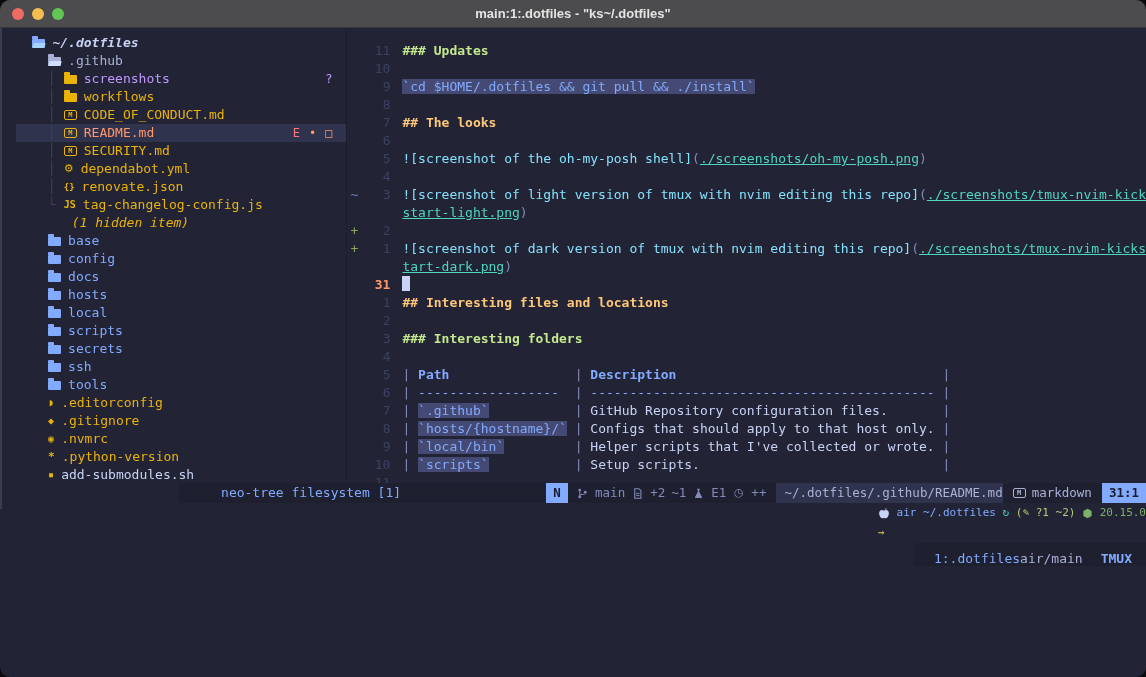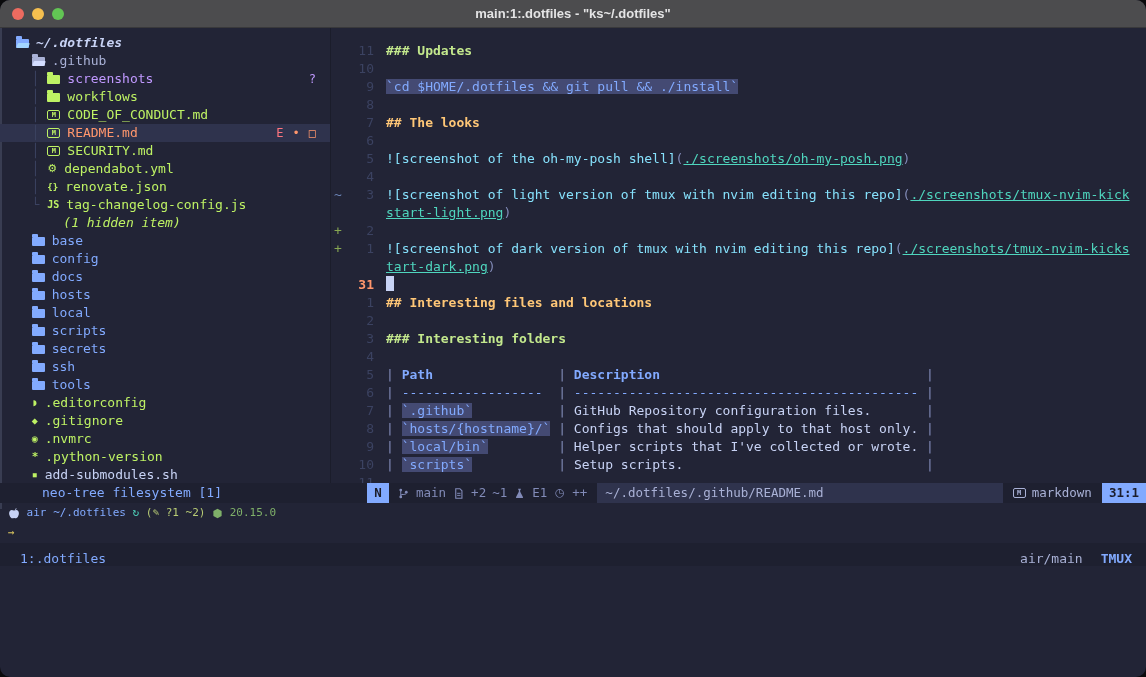--- a/index.html
+++ b/index.html
@@ -7,21 +7,21 @@
     font-family:"DejaVu Sans Mono",monospace;background:#222436;}
   
   .titlebar{height:28px;background:#4c4c4e;display:flex;align-items:center;position:relative;
     border-bottom:1px solid #39393b;box-sizing:border-box;}
   .lights{display:flex;gap:8px;padding-left:12px;}
   .light{width:12px;height:12px;border-radius:50%;}
   .title{position:absolute;left:0;right:0;text-align:center;color:#e4e4e5;
     font-family:"Liberation Sans",sans-serif;font-weight:bold;font-size:13px;}
   
   .term{height:481px;display:flex;flex-direction:column;background:#222436;
-    box-shadow:inset 2px 0 0 rgba(140,148,180,.22);}
+    box-shadow:inset 2px 0 0 rgba(140,148,180,.22);align-items:flex-end;}
   .split{display:flex;height:455px;}
   
   .sidebar{width:330px;box-sizing:border-box;padding-top:6px;flex:none;overflow:hidden;}
   .st-row{height:18px;line-height:18px;font-size:13px;display:flex;align-items:center;
     white-space:pre;padding-left:16px;box-sizing:border-box;}
   .st-row .lbl{margin-left:7px;}
   .st-row.sel{background:#2f334d;}
   .badges{margin-left:auto;padding-right:14px;display:flex;gap:9px;font-size:12px;}
   .guide{color:#3b4261;}
   
@@ -40,21 +40,21 @@
   
   .editor{flex:1;padding-top:14px;overflow:hidden;border-left:1px solid #1b1d2b;box-sizing:border-box;}
   .ed-row{height:18px;line-height:18px;font-size:13px;white-space:pre;display:flex;}
   .ed-sign{width:14px;text-align:left;padding-left:3px;flex:none;}
   .ed-num{width:26px;text-align:right;color:#3b4261;flex:none;}
   .ed-num.cur{color:#ff966c;font-weight:bold;}
   .ed-text{padding-left:12px;}
   .cursor{display:inline-block;width:8px;height:15px;background:#c8d3f5;vertical-align:-2px;}
   
   .c-green{color:#c3e88d}.c-yellow{color:#ffc777}.c-blue{color:#82aaff}.c-cyan{color:#86e1fc}
-  .c-teal{color:#4fd6be}.c-fg{color:#c8d3f5}.c-dim{color:#bef264}.c-grey{color:#828bb8}
+  .c-teal{color:#4fd6be}.c-fg{color:#c8d3f5}.c-dim{color:#eab308}.c-grey{color:#828bb8}
   .c-orange{color:#ff966c}.c-purple{color:#c099ff}.c-red{color:#ff757f}.c-fg2{color:#a9b1d6}
   .c-signadd{color:#87a752}.c-signchg{color:#6a83b5}.c-lime{color:#b8cc75}.c-node{color:#7fb069}
   .bold{font-weight:bold}.ital{font-style:italic}.und{text-decoration:underline}
   .bg-code{background:#444a73;}
   
   .statusline{height:20px;display:flex;background:#1e2030;font-size:12.5px;line-height:20px;padding-left:37px;}
   .sl-neotree{width:330px;flex:none;color:#82aaff;padding-left:5px;box-sizing:border-box;font-size:13px;}
   .sl-mode{background:#82aaff;color:#1b1d2b;font-weight:bold;width:22px;text-align:center;flex:none;}
   .sl-git{color:#828bb8;padding:0 10px 0 8px;display:flex;gap:6px;align-items:center;flex:none;}
   .sl-file{flex:1;background:#2f334d;color:#a9b1d6;padding-left:8px;}
@@ -92,21 +92,21 @@
           <div class="st-row"><span class="guide"></span><span class="ic c-blue"><span class="i-folder open"></span></span><span class="lbl c-fg bold ital">~/.dotfiles</span></div>
           <div class="st-row"><span class="guide">  </span><span class="ic c-fg2"><span class="i-folder open"></span></span><span class="lbl c-fg2">.github</span></div>
           <div class="st-row"><span class="guide">  │ </span><span class="ic c-dim"><span class="i-folder"></span></span><span class="lbl c-purple">screenshots</span><span class="badges"><span class="c-purple">?</span></span></div>
           <div class="st-row"><span class="guide">  │ </span><span class="ic c-dim"><span class="i-folder"></span></span><span class="lbl c-dim">workflows</span></div>
           <div class="st-row"><span class="guide">  │ </span><span class="ic c-dim i-md">M</span><span class="lbl c-dim">CODE_OF_CONDUCT.md</span></div>
           <div class="st-row sel"><span class="guide">  │ </span><span class="ic c-dim i-md">M</span><span class="lbl c-orange">README.md</span><span class="badges"><span class="c-red">E</span><span class="c-orange">•</span><span class="c-orange">□</span></span></div>
           <div class="st-row"><span class="guide">  │ </span><span class="ic c-dim i-md">M</span><span class="lbl c-dim">SECURITY.md</span></div>
           <div class="st-row"><span class="guide">  │ </span><span class="ic c-dim i-sans">⚙</span><span class="lbl c-dim">dependabot.yml</span></div>
           <div class="st-row"><span class="guide">  │ </span><span class="ic c-dim i-json">{}</span><span class="lbl c-dim">renovate.json</span></div>
           <div class="st-row"><span class="guide">  └ </span><span class="ic c-dim i-js">JS</span><span class="lbl c-dim">tag-changelog-config.js</span></div>
-          <div class="st-row"><span class="guide">    </span><span class="lbl c-dim ital" style="margin-left: 16px;">(1 hidden item)</span></div>
+          <div class="st-row"><span class="guide">    </span><span class="lbl c-dim ital" style="margin-left: 8px;">(1 hidden item)</span></div>
           <div class="st-row"><span class="guide">  </span><span class="ic c-blue"><span class="i-folder"></span></span><span class="lbl c-blue">base</span></div>
           <div class="st-row"><span class="guide">  </span><span class="ic c-blue"><span class="i-folder"></span></span><span class="lbl c-blue">config</span></div>
           <div class="st-row"><span class="guide">  </span><span class="ic c-blue"><span class="i-folder"></span></span><span class="lbl c-blue">docs</span></div>
           <div class="st-row"><span class="guide">  </span><span class="ic c-blue"><span class="i-folder"></span></span><span class="lbl c-blue">hosts</span></div>
           <div class="st-row"><span class="guide">  </span><span class="ic c-blue"><span class="i-folder"></span></span><span class="lbl c-blue">local</span></div>
           <div class="st-row"><span class="guide">  </span><span class="ic c-blue"><span class="i-folder"></span></span><span class="lbl c-blue">scripts</span></div>
           <div class="st-row"><span class="guide">  </span><span class="ic c-blue"><span class="i-folder"></span></span><span class="lbl c-blue">secrets</span></div>
           <div class="st-row"><span class="guide">  </span><span class="ic c-blue"><span class="i-folder"></span></span><span class="lbl c-blue">ssh</span></div>
           <div class="st-row"><span class="guide">  </span><span class="ic c-blue"><span class="i-folder"></span></span><span class="lbl c-blue">tools</span></div>
           <div class="st-row"><span class="guide">  </span><span class="ic c-dim i-txt">◗</span><span class="lbl c-dim">.editorconfig</span></div>

